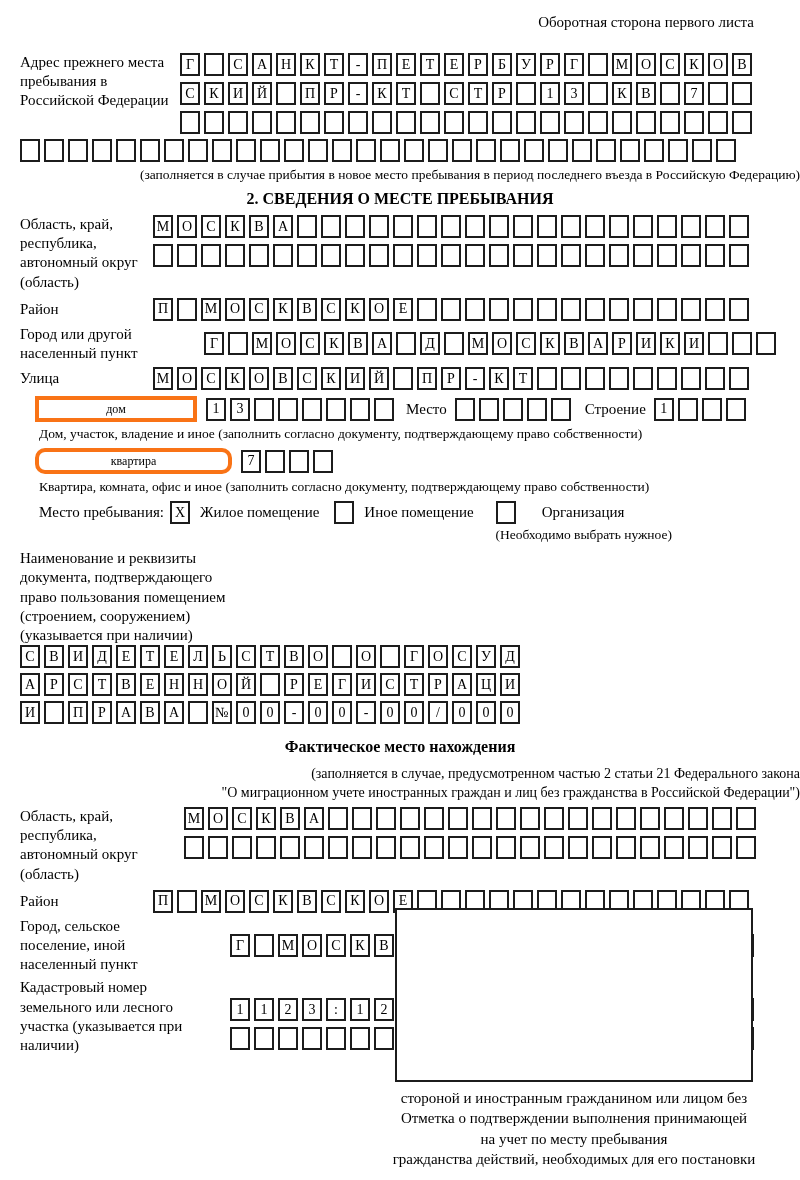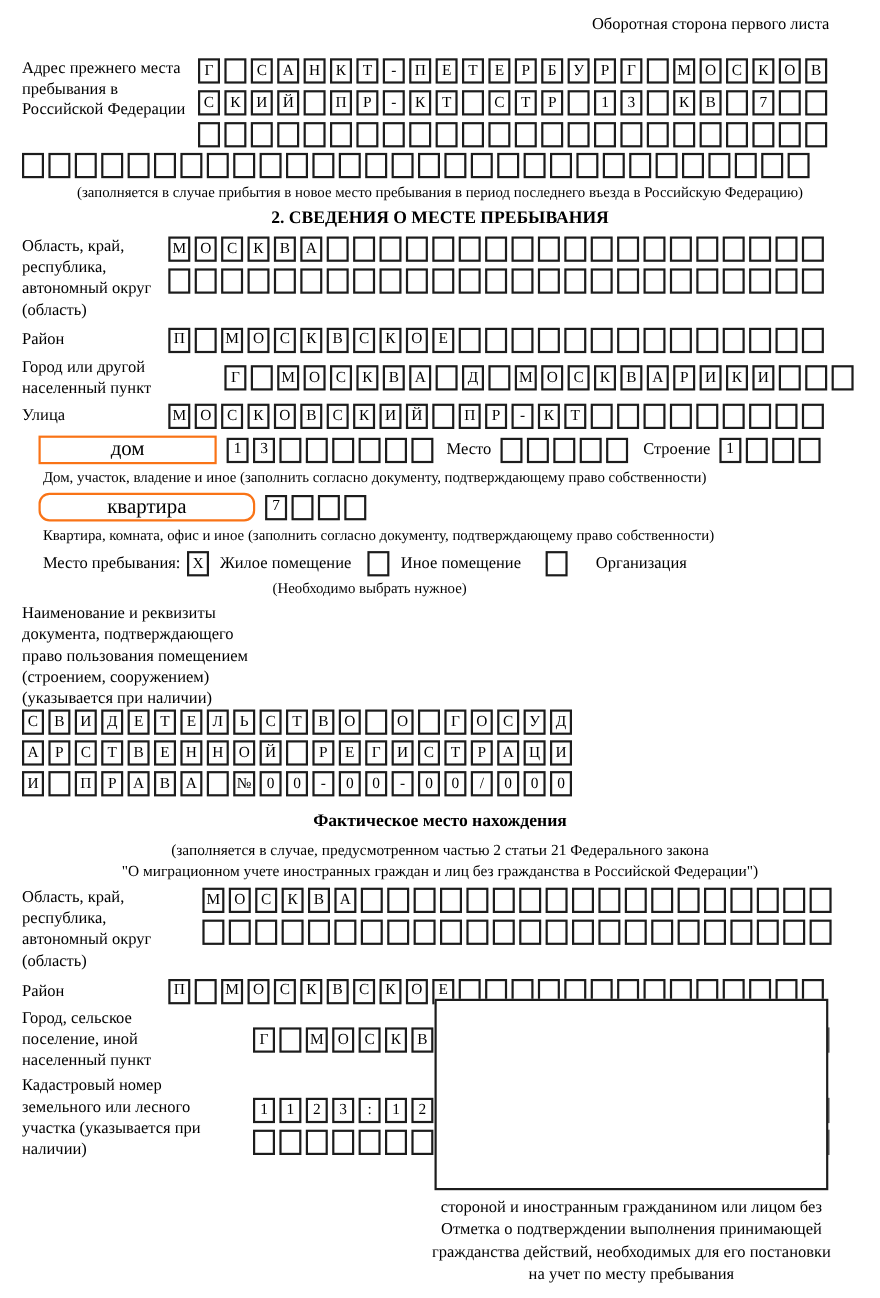--- a/index.html
+++ b/index.html
@@ -17,26 +17,26 @@
   .field { display:flex; align-items:flex-start; margin-left:20px; }
   .field.vcenter { align-items:center; }
   .flabel { font-size:15px; line-height:1.28; flex:0 0 auto; }
   .w160 { width:160px; }
   .w133 { width:133px; }
   .w164 { width:164px; padding-right:14px; }
   .w210 { width:210px; padding-right:40px; }
   .w235 { width:235px; padding-right:10px; }
   .stack { display:flex; flex-direction:column; gap:6px; }
 
-  .caption { font-size:13.5px; text-align:center; }
+  .caption { font-size:13.5px; text-align:right; }
   .caption-left { font-size:13.5px; margin-left:39px; }
   .sect-title { font-size:16px; font-weight:bold; text-align:center; }
 
-  .widebox { border:2px solid #f97316; height:26px; display:flex;
-             align-items:center; justify-content:center; font-size:19px; background:#fff; }
+  .widebox { border:4px solid #f97316; height:26px; display:flex;
+             align-items:center; justify-content:center; font-size:12px; background:#fff; }
   .inline-label { font-size:15px; }
 
   .stamp-box { position:absolute; left:395px; top:908px; width:358px; height:174px;
                border:2px solid #1c1c1c; background:#fff; }
   .stamp-caption { position:absolute; left:380px; top:1088px; width:388px;
                    text-align:center; font-size:15px; line-height:1.35; }
 </style>
 </head>
 <body>
 
@@ -614,17 +614,17 @@
           <span class="cell"></span>
           <span class="cell"></span>
         </div>
     </div>
   </div>
 
   <div class="stamp-box"></div>
   <div class="stamp-caption">
     <div>стороной и иностранным гражданином или лицом без</div>
     <div>Отметка о подтверждении выполнения принимающей</div>
+    <div>на учет по месту пребывания</div>
     <div>гражданства действий, необходимых для его постановки</div>
-    <div>на учет по месту пребывания</div>
   </div>
 
 </div>
 
 </body></html>

